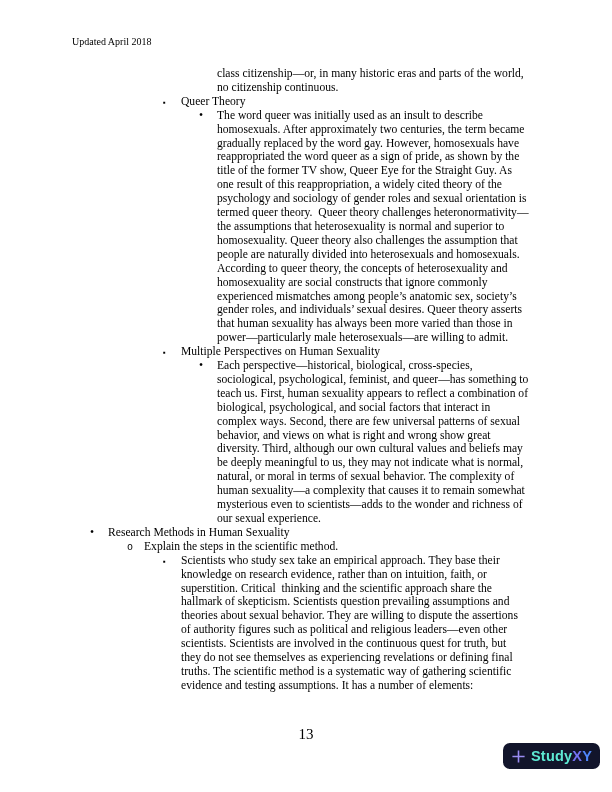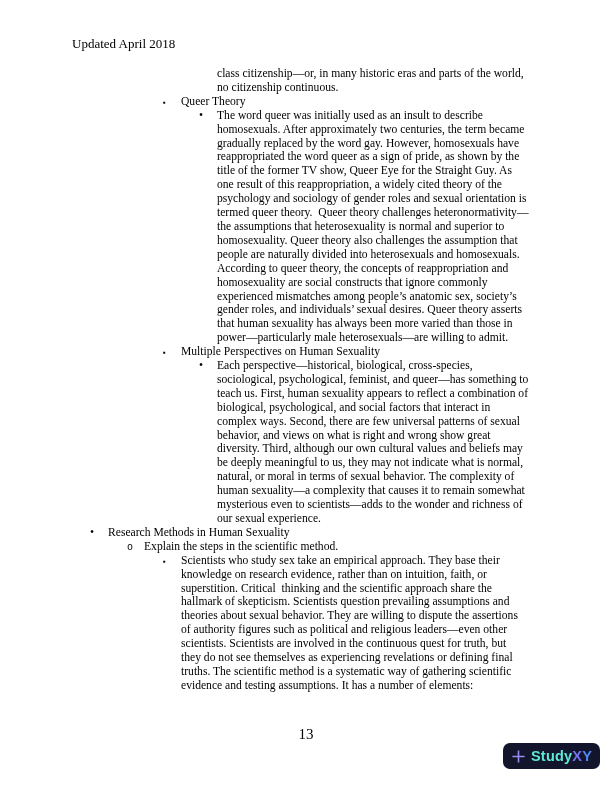--- a/index.html
+++ b/index.html
@@ -9,21 +9,21 @@
     height: 792px;
     background: #ffffff;
     overflow: hidden;
     font-family: "Liberation Serif", serif;
     color: #000000;
   }
   .header-date {
     position: absolute;
     left: 72px;
     top: 36px;
-    font-size: 13px;
+    font-size: 10px;
     white-space: pre;
   }
   .content {
     position: absolute;
     left: 0;
     top: 67px;
     width: 612px;
   }
   .li {
     position: relative;
@@ -96,21 +96,21 @@
         <div class="line">homosexuals. After approximately two centuries, the term became</div>
         <div class="line">gradually replaced by the word gay. However, homosexuals have</div>
         <div class="line">reappropriated the word queer as a sign of pride, as shown by the</div>
         <div class="line">title of the former TV show, Queer Eye for the Straight Guy. As</div>
         <div class="line">one result of this reappropriation, a widely cited theory of the</div>
         <div class="line">psychology and sociology of gender roles and sexual orientation is</div>
         <div class="line">termed queer theory.  Queer theory challenges heteronormativity—</div>
         <div class="line">the assumptions that heterosexuality is normal and superior to</div>
         <div class="line">homosexuality. Queer theory also challenges the assumption that</div>
         <div class="line">people are naturally divided into heterosexuals and homosexuals.</div>
-        <div class="line">According to queer theory, the concepts of reappropriation and</div>
+        <div class="line">According to queer theory, the concepts of heterosexuality and</div>
         <div class="line">homosexuality are social constructs that ignore commonly</div>
         <div class="line">experienced mismatches among people’s anatomic sex, society’s</div>
         <div class="line">gender roles, and individuals’ sexual desires. Queer theory asserts</div>
         <div class="line">that human sexuality has always been more varied than those in</div>
         <div class="line">power—particularly male heterosexuals—are willing to admit.</div>
       </div>
       <div class="li lv3">
         <span class="marker square">▪</span>
         <div class="line">Multiple Perspectives on Human Sexuality</div>
       </div>

